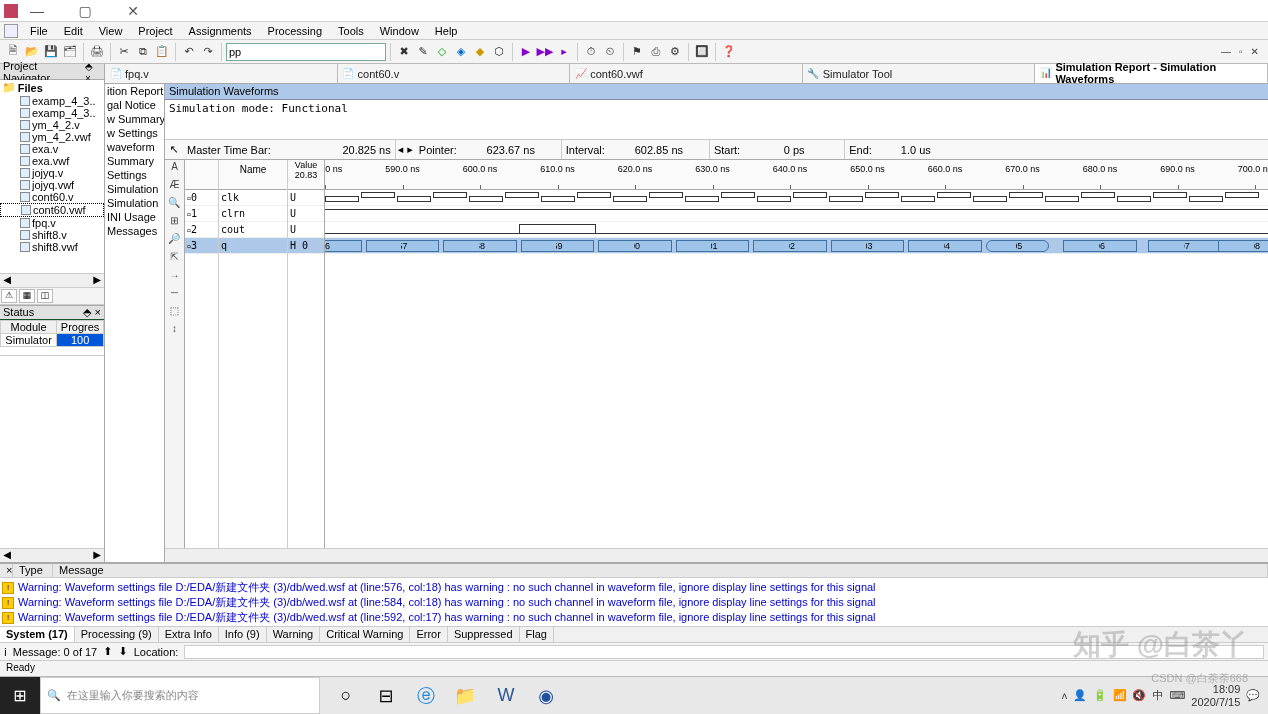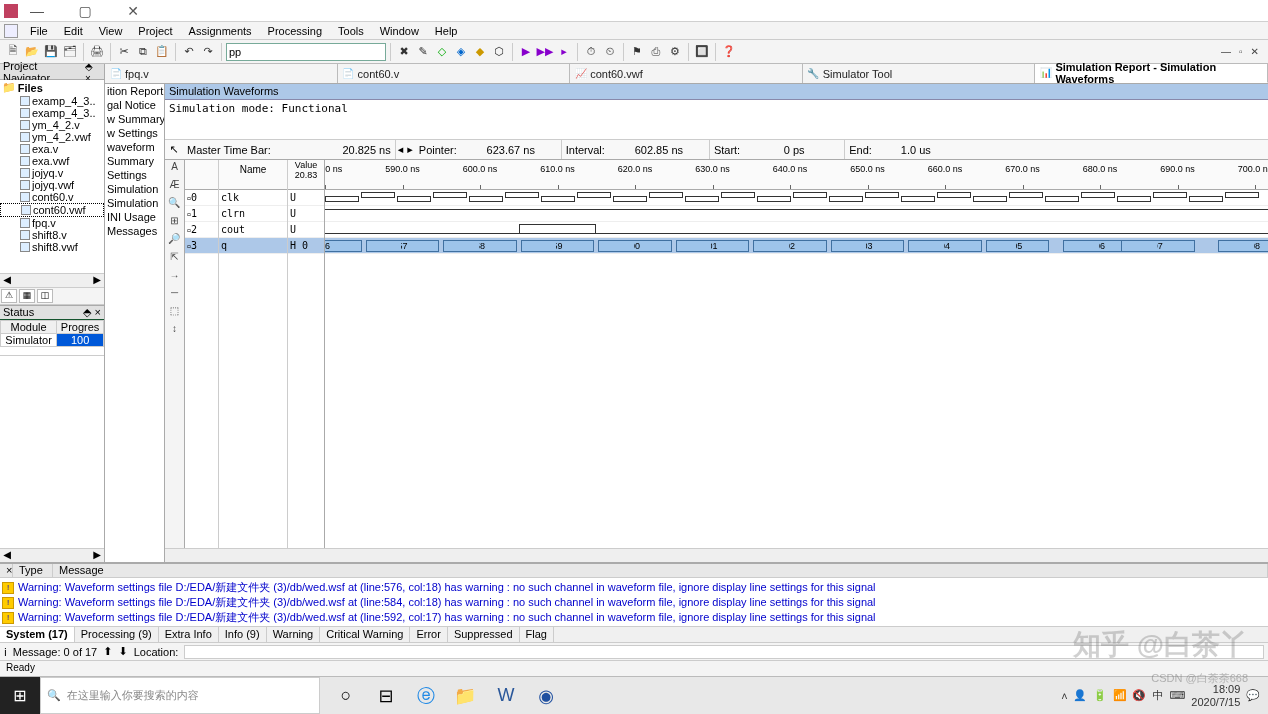--- a/index.html
+++ b/index.html
@@ -438,23 +438,23 @@
                 <div class="wrow sel">
                   <div class="bus" style="left: -36.75px; width: 73.5px;">56</div>
                   <div class="bus" style="left: 40.75px; width: 73.5px;">57</div>
                   <div class="bus" style="left: 118.25px; width: 73.5px;">58</div>
                   <div class="bus" style="left: 195.75px; width: 73.5px;">59</div>
                   <div class="bus" style="left: 273.25px; width: 73.5px;">00</div>
                   <div class="bus" style="left: 350.75px; width: 73.5px;">01</div>
                   <div class="bus" style="left: 428.25px; width: 73.5px;">02</div>
                   <div class="bus" style="left: 505.75px; width: 73.5px;">03</div>
                   <div class="bus" style="left: 583.25px; width: 73.5px;">04</div>
-                  <div class="bus" style="left: 660.75px; width: 63px;">05</div>
+                  <div class="bus" style="left: 660.75px; width: 63px; border-radius: 6px;">05</div>
                   <div class="bus" style="left: 738.25px; width: 73.5px;">06</div>
-                  <div class="bus" style="left: 796px; width: 73.5px;">07</div>
+                  <div class="bus" style="left: 823px; width: 73.5px;">07</div>
                   <div class="bus" style="left: 893.25px; width: 73.5px;">08</div>
                 </div>
               </div>
           </div>
         </div>
         <div class="hscroll2"></div>
       </div>
     </div>
   </div>
 </div>

